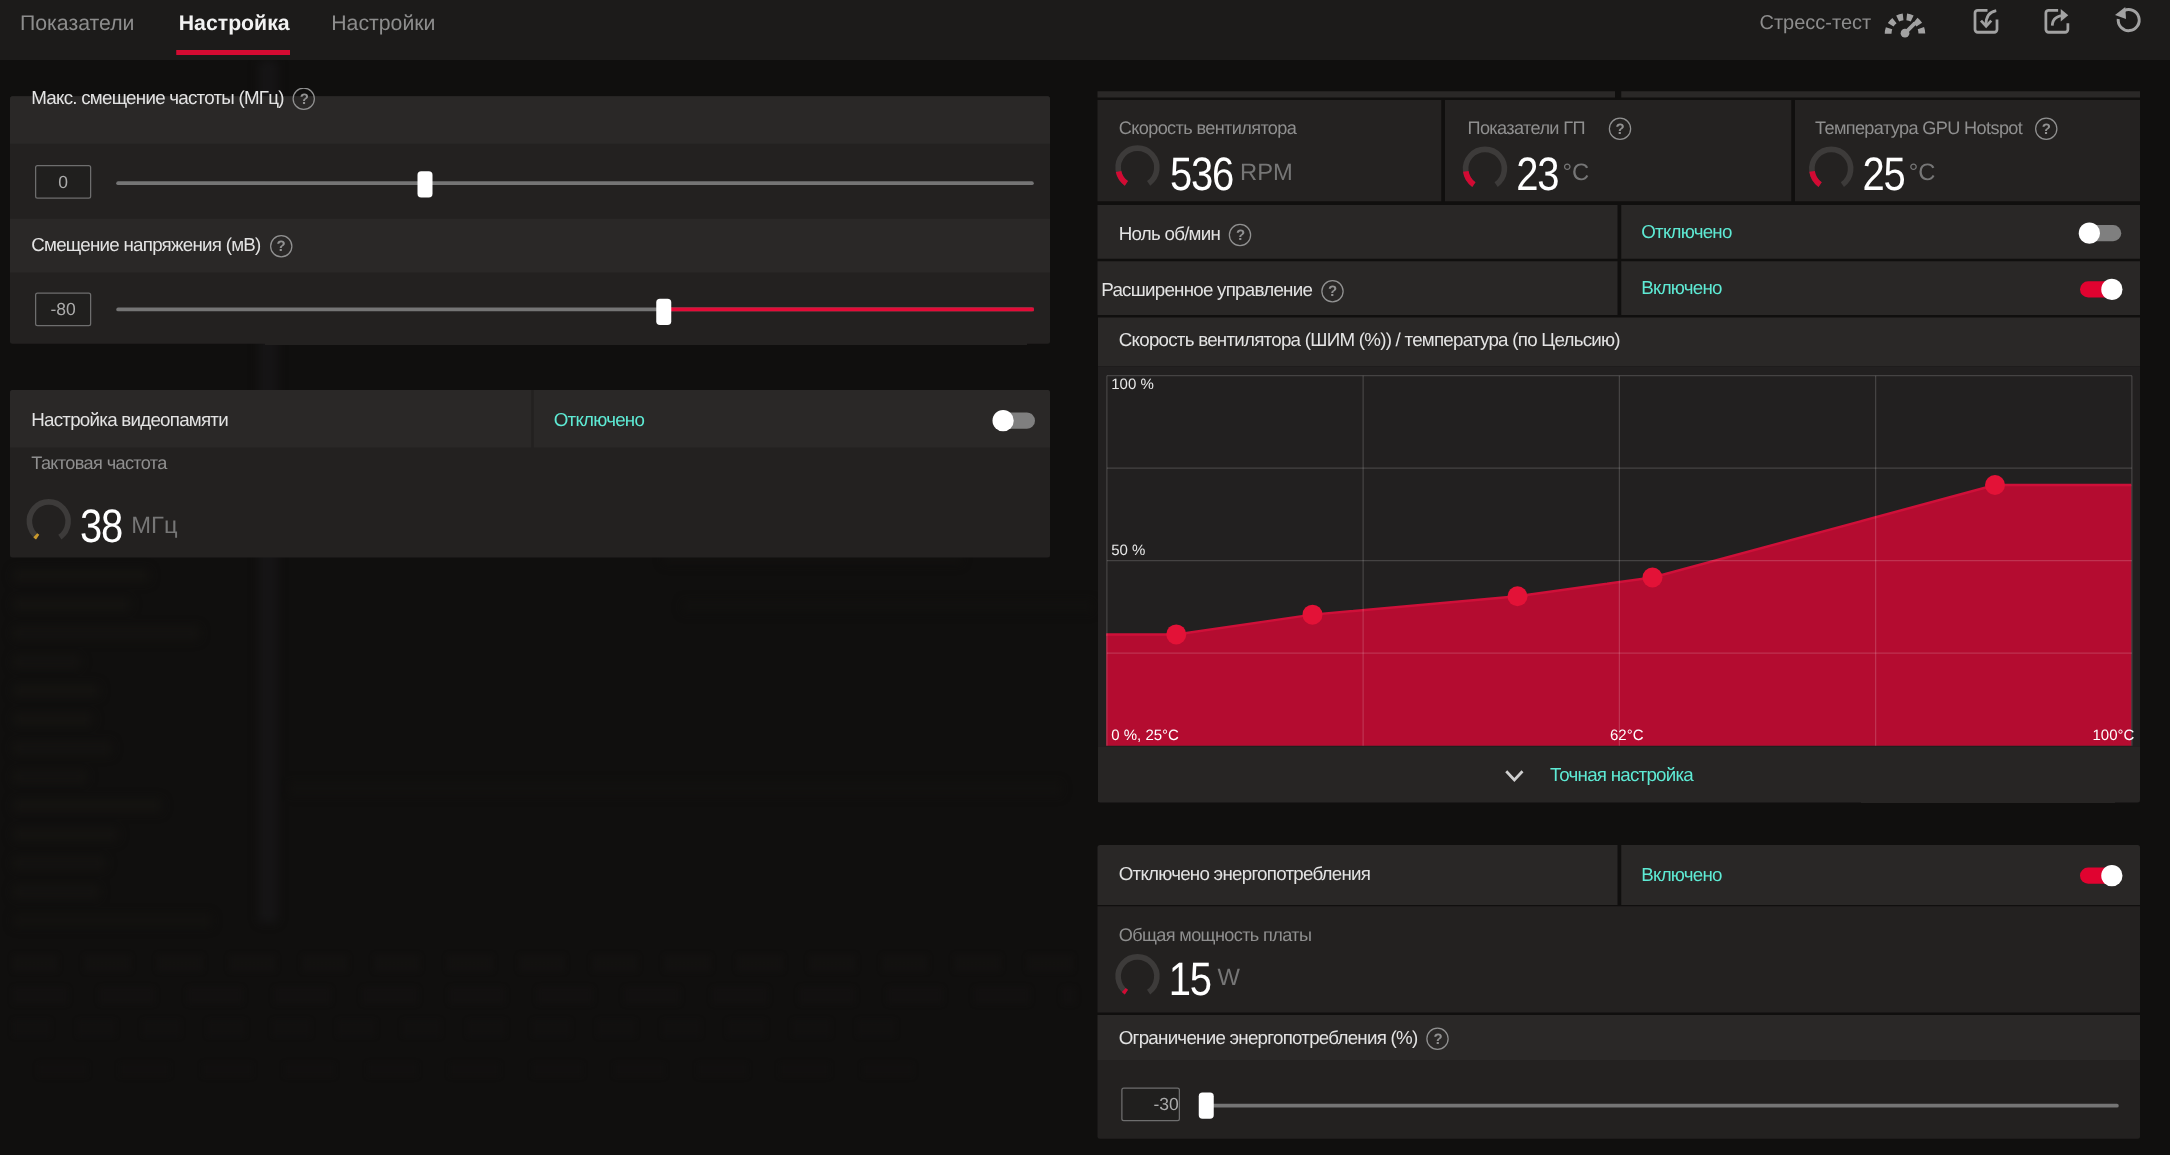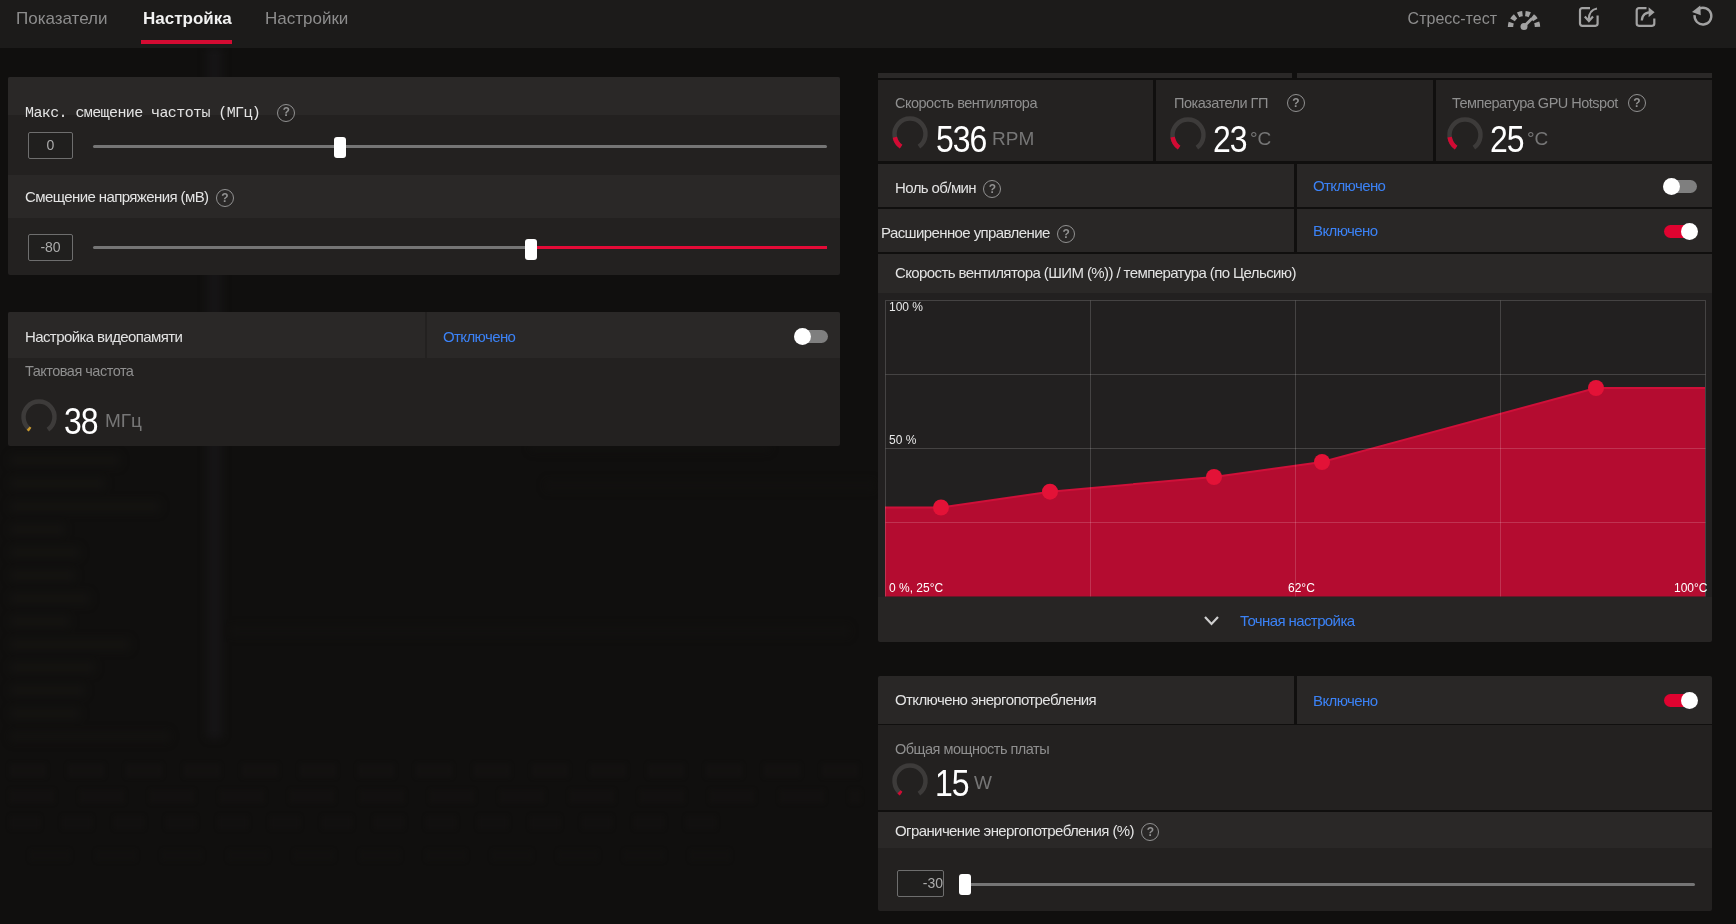--- a/index.html
+++ b/index.html
@@ -4,21 +4,21 @@
 html,body{margin:0;padding:0;background:#100f0e;width:1736px;height:924px;overflow:hidden;}
 body{font-family:"Liberation Sans",sans-serif;position:relative;}
 .abs{position:absolute;}
 #topbar{left:0;top:0;width:1736px;height:48px;background:#1c1b1a;}
 .tab{top:0;height:38px;line-height:38px;font-size:17px;color:#8d8d8d;}
 .tab.active{color:#f2f2f2;font-weight:bold;}
 .underline{background:#d40b32;height:4px;}
 .card{background:#232120;border-radius:2px;}
 .hdr{background:#2a2827;}
 .hdrtext{font-size:15px;color:#e3e3e3;white-space:nowrap;letter-spacing:-0.6px;}
-.gray{color:#3b82f6;letter-spacing:-0.6px;}
+.gray{color:#5eead4;letter-spacing:-0.6px;}
 .vbox{border:1px solid #6e6e6e;border-radius:2px;background:#201f1e;color:#ababab;font-size:14px;text-align:center;}
 .track{height:3px;background:#757575;border-radius:2px;}
 .handle{width:12px;height:21px;background:#fff;border-radius:3px;}
 .toggle{width:33px;height:13px;border-radius:7px;}
 .knob{width:17px;height:17px;border-radius:50%;background:#fff;position:absolute;top:-2px;}
 .qm{display:inline-block;width:16px;height:16px;border:1.5px solid #919191;border-radius:50%;color:#919191;font-size:12px;line-height:16px;text-align:center;font-weight:bold;vertical-align:middle;}
 .bignum{font-size:32px;color:#fff;letter-spacing:-1px;transform:scaleY(1.17);transform-origin:left top;}
 .unit{font-size:19px;color:#767676;}
 .label15{font-size:14.5px;color:#8f8f8f;letter-spacing:-0.5px;}
 .cell{background:#292726;}
@@ -71,21 +71,21 @@
 <path d="M 7.8 15.5 C 8 10 11.5 7.2 18.5 7.2" fill="none" stroke="#a2a2a2" stroke-width="2.2"></path>
 <polygon points="14.6,2.2 20.6,7.2 14.6,12.2" fill="#a2a2a2"></polygon>
 </svg>
 <svg class="abs" style="left:1690px;top:5px;" width="24" height="24" viewBox="0 0 24 24">
 <path d="M 4.6 10.2 A 8.4 8.4 0 1 0 9.0 3.7" fill="none" stroke="#a2a2a2" stroke-width="2.4"></path>
 <polygon points="10.2,0.6 2.0,7.0 10.8,10.2" fill="#a2a2a2"></polygon>
 </svg>
 
 <div class="abs card" style="left:8px;top:77px;width:832px;height:198px;"></div>
 <div class="abs hdr" style="left:8px;top:77px;width:832px;height:38px;border-radius:2px 2px 0 0;"></div>
-<div class="abs hdrtext" style="left:25px;top:104px;font-family:Liberation Mono, monospace;">Макс. смещение частоты (МГц) &nbsp;<span class="qm">?</span></div>
+<div class="abs hdrtext" style="left:25px;top:70px;">Макс. смещение частоты (МГц) &nbsp;<span class="qm">?</span></div>
 <div class="abs vbox" style="left:28px;top:132px;width:43px;height:25px;line-height:25px;">0</div>
 <div class="abs track" style="left:93px;top:145px;width:734px;"></div>
 <div class="abs handle" style="left:334px;top:137px;"></div>
 <div class="abs hdr" style="left:8px;top:175px;width:832px;height:43px;"></div>
 <div class="abs hdrtext" style="left:25px;top:188px;">Смещение напряжения (мВ) &nbsp;<span class="qm">?</span></div>
 <div class="abs vbox" style="left:28px;top:234px;width:43px;height:25px;line-height:25px;">-80</div>
 <div class="abs track" style="left:93px;top:246px;width:734px;"></div>
 <div class="abs" style="left:531px;top:246px;width:296px;height:3px;background:#e40b37;"></div>
 <div class="abs handle" style="left:525px;top:239px;"></div>
 

